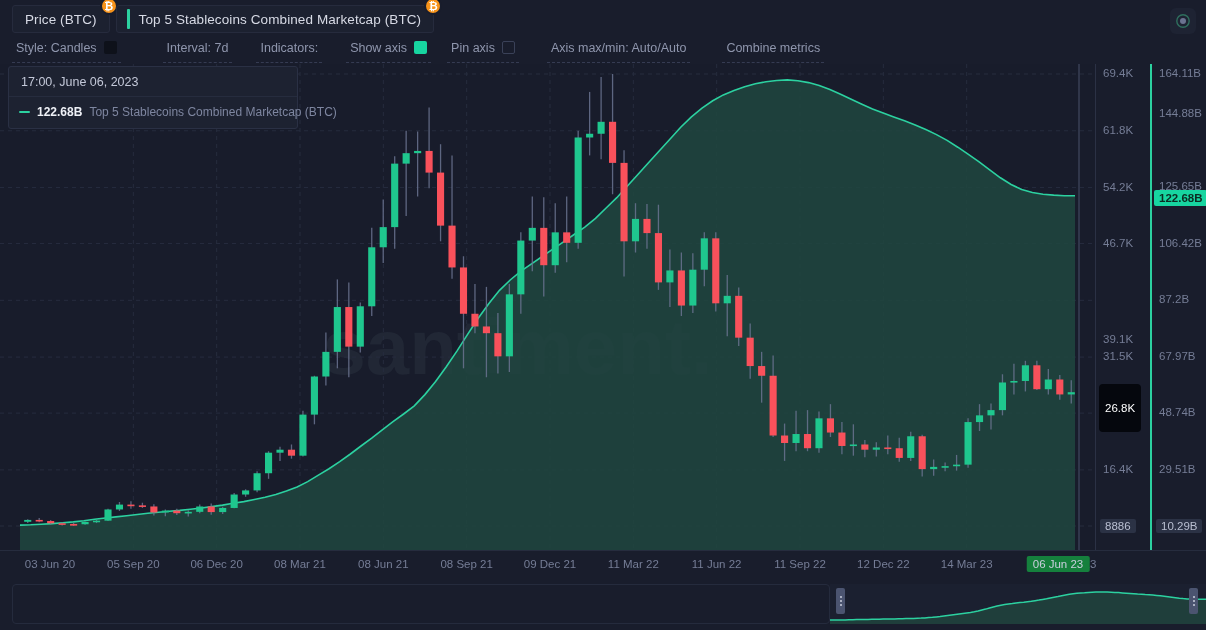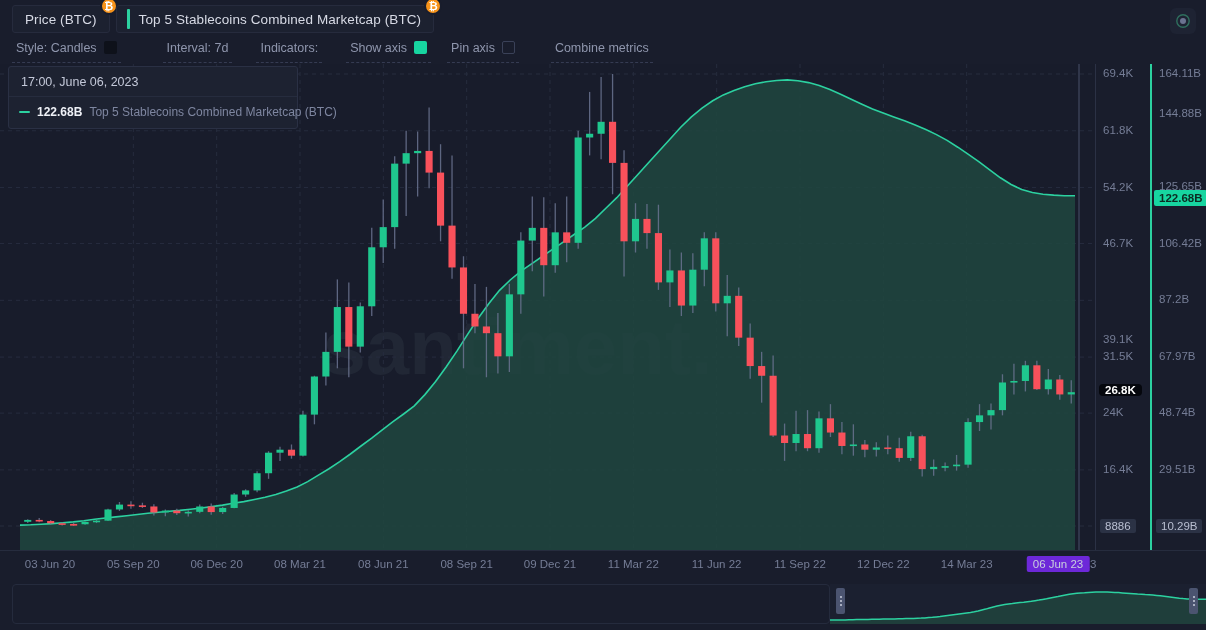--- a/index.html
+++ b/index.html
@@ -90,40 +90,40 @@
   #axis-cap   { left: 1150px; width: 57px; border-left: 2px solid #2cd1a0; }
   .axis-tick {
     position: absolute; left: 7px; font-size: 11.5px; color: #7a melhor;
   }
   .axis-tick { color: #757d96; }
   .axis-tick-last {
     position: absolute; left: 4px; font-size: 11.5px; color: #b9bfd1;
     background: #2b3245; padding: 1px 5px; border-radius: 2px;
   }
   #price-cursor-badge {
-    position: absolute; left: 3px; font-size: 11.5px; font-weight: bold;
-    color: #ffffff; background: #05070d; padding: 0 6px; border-radius: 4px;
+    position: absolute; left: 3px; font-size: 11.5px; font-weight: normal;
+    color: #ffffff; background: #05070d; padding: 18px 6px; border-radius: 4px;
   }
   #cap-cursor-badge {
     position: absolute; left: 2px; font-size: 11.5px; font-weight: bold;
     color: #0c2b22; background: #17d5a0; padding: 2px 5px; border-radius: 2px;
   }
 
   
   #xaxis {
     position: absolute; left: 0; top: 550px; width: 1206px; height: 28px;
     border-top: 1px solid #262c3e;
   }
   .xtick {
     position: absolute; top: 7px; font-size: 11.5px; color: #757d96;
     transform: translateX(-50%); white-space: nowrap;
   }
   #x-cursor-badge {
     position: absolute; top: 5px; font-size: 11.5px; color: #c9cedd;
-    background: #6d28d9; padding: 2px 6px; border-radius: 2px;
+    background: #15803d; padding: 2px 6px; border-radius: 2px;
     transform: translateX(-50%); white-space: nowrap; z-index: 5;
   }
 
   
   #navigator {
     position: absolute; left: 0; top: 582px; width: 1206px; height: 46px;
   }
   #nav-empty-box {
     position: absolute; left: 12px; top: 2px; width: 818px; height: 40px;
     border: 1px solid #252b3d; border-radius: 4px;
@@ -174,20 +174,23 @@
     <div class="tb-item" style="margin-left:24px">
       <span>Indicators:</span>
     </div>
     <div class="tb-item" style="margin-left:24px">
       <span>Show axis</span>
       <span class="swatch swatch-green"></span>
     </div>
     <div class="tb-item" style="margin-left:16px">
       <span>Pin axis</span>
       <span class="swatch swatch-empty"></span>
+    </div>
+    <div class="tb-item" style="margin-left:28px">
+      <span>Axis max/min: Auto/Auto</span>
     </div>
     <div class="tb-item" style="margin-left:32px">
       <span>Combine metrics</span>
     </div>
   </div>
 
   <div id="plot">
     <svg id="plot-svg" width="1095" height="486">
         <text x="517.5" y="310" font-size="78" font-family="&quot;Liberation Sans&quot;, sans-serif" fill="#212735" text-anchor="middle" font-weight="bold">santiment.</text>
         <line x1="0" y1="10" x2="1095" y2="10" stroke="#262c3e" stroke-width="1" stroke-dasharray="4 4"></line>

